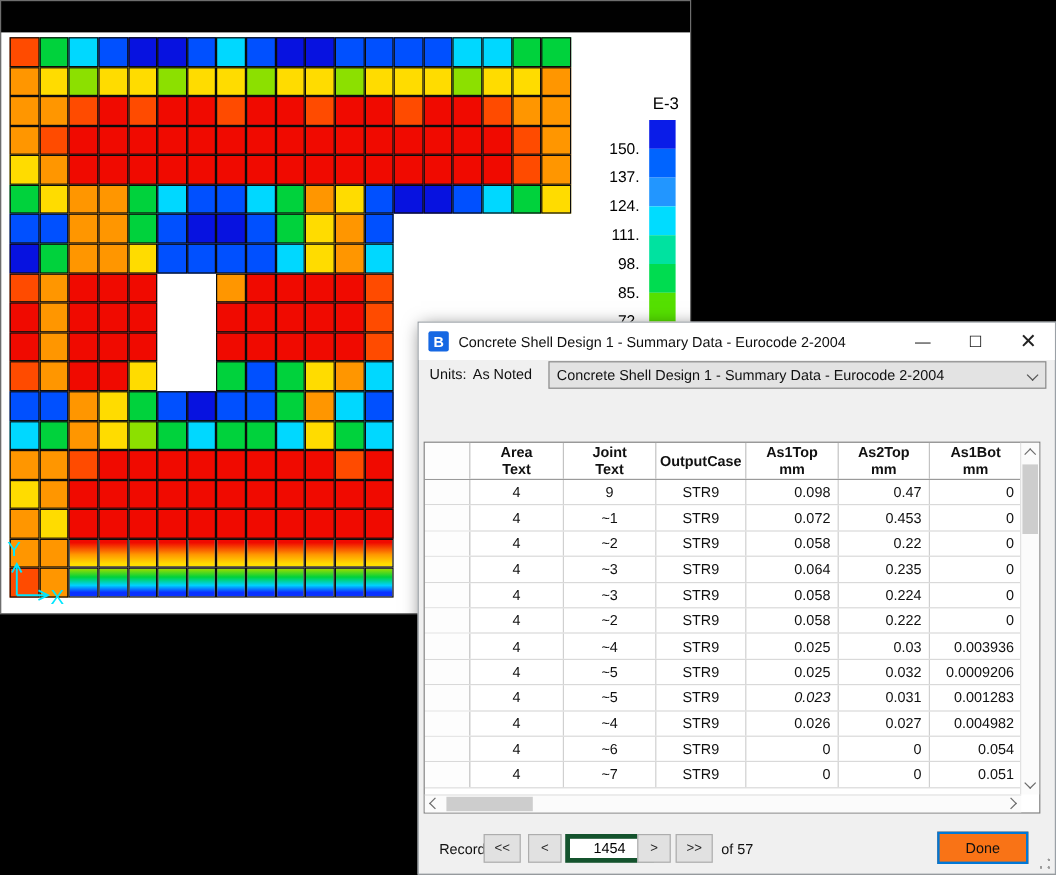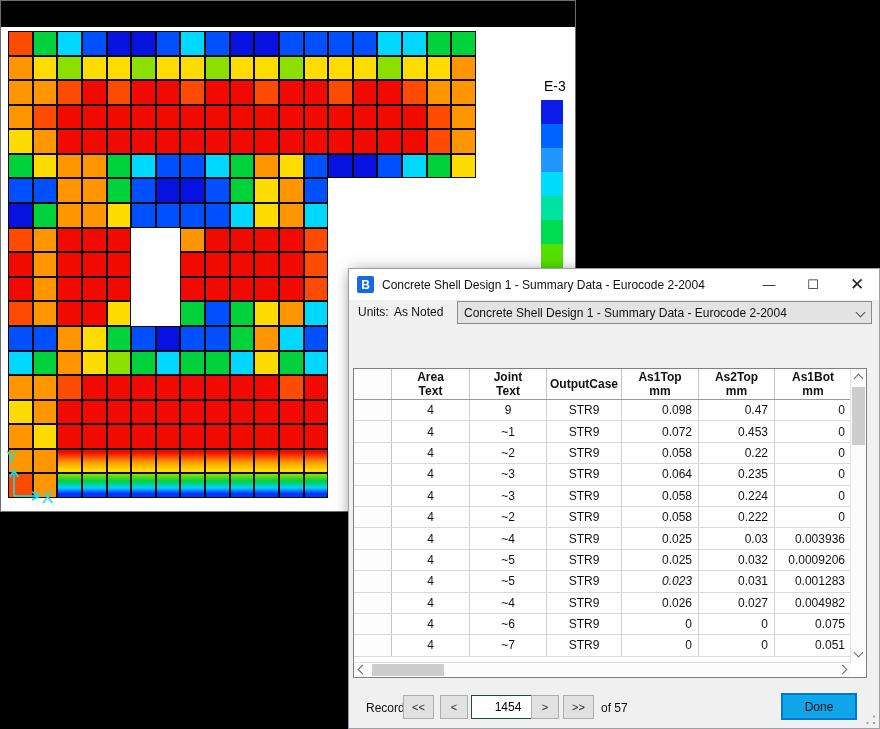--- a/index.html
+++ b/index.html
@@ -115,32 +115,32 @@
   .rec-btn {
     position:absolute; top:6px; height:24px; background:#e1e1e1; border:1px solid #adadad;
     display:flex; align-items:center; justify-content:center; font-size:11px; color:#222;
   }
   .rec-first { left:54px;  width:31px; }
   .rec-prev  { left:91px;  width:28px; }
   .rec-next  { left:182px; width:28px; }
   .rec-last  { left:214px; width:31px; }
   .rec-input {
     position:absolute; left:122px; top:6px; width:74px; height:24px;
-    border:1px solid #14532d; background:#fff; text-align:center;
+    border:4px solid #14532d; background:#fff; text-align:center;
     font-size:12px; font-family:"Liberation Sans",sans-serif;
   }
   .rec-of { position:absolute; left:252px; top:12px; white-space:nowrap; }
   .btn-addtables {
     position:absolute; left:279px; top:4px; width:110px; height:27px;
     background:#e1e1e1; border:1px solid #adadad; font-size:12px; color:#111;
     display:flex; align-items:center; justify-content:center; z-index:2;
   }
   .btn-done {
     position:absolute; left:432px; top:4px; width:76px; height:27px;
-    background:#0ea5e9; border:2px solid #0078d7; font-size:12px; color:#111;
+    background:#f97316; border:2px solid #0078d7; font-size:12px; color:#111;
     display:flex; align-items:center; justify-content:center;
   }
   .resize-grip { position:absolute; right:4px; bottom:4px; width:9px; height:9px;
     background:
       radial-gradient(circle at 8px 1.5px,#9a9a9a 1px,transparent 1.2px),
       radial-gradient(circle at 8px 8px,#9a9a9a 1px,transparent 1.2px),
       radial-gradient(circle at 1.5px 8px,#9a9a9a 1px,transparent 1.2px);
   }
 </style>
 </head>
@@ -506,20 +506,29 @@
         <div class="cell" style="background: linear-gradient(rgb(155, 220, 0) 0%, rgb(0, 210, 60) 30%, rgb(0, 210, 255) 60%, rgb(10, 50, 255) 85%);"></div>
         <div class="cell empty"></div>
         <div class="cell empty"></div>
         <div class="cell empty"></div>
         <div class="cell empty"></div>
         <div class="cell empty"></div>
         <div class="cell empty"></div>
       </div>
 
     <div class="legend-exp">E-3</div>
+    <div class="legend-ticks" id="legend-ticks">
+        <div class="legend-tick">150.</div>
+        <div class="legend-tick">137.</div>
+        <div class="legend-tick">124.</div>
+        <div class="legend-tick">111.</div>
+        <div class="legend-tick">98.</div>
+        <div class="legend-tick">85.</div>
+        <div class="legend-tick">72.</div>
+      </div>
     <div class="legend-bar" id="legend-bar">
         <div class="legend-seg" style="background: rgb(10, 28, 232);"></div>
         <div class="legend-seg" style="background: rgb(0, 100, 255);"></div>
         <div class="legend-seg" style="background: rgb(34, 150, 255);"></div>
         <div class="legend-seg" style="background: rgb(0, 220, 255);"></div>
         <div class="legend-seg" style="background: rgb(0, 226, 160);"></div>
         <div class="legend-seg" style="background: rgb(0, 220, 80);"></div>
         <div class="legend-seg" style="background: rgb(85, 224, 0);"></div>
         <div class="legend-seg" style="background: rgb(160, 224, 0);"></div>
       </div>
@@ -677,21 +686,21 @@
             <div class="td right" style="width: 76px; flex: 0 0 auto;">0.027</div>
             <div class="td right" style="width: 77px; flex: 0 0 auto;">0.004982</div>
           </div>
           <div class="trow">
             <div class="td rowhdr"></div>
             <div class="td" style="width: 78px; flex: 0 0 auto;">4</div>
             <div class="td" style="width: 77px; flex: 0 0 auto;">~6</div>
             <div class="td" style="width: 75px; flex: 0 0 auto;">STR9</div>
             <div class="td right" style="width: 77px; flex: 0 0 auto;">0</div>
             <div class="td right" style="width: 76px; flex: 0 0 auto;">0</div>
-            <div class="td right" style="width: 77px; flex: 0 0 auto;">0.075</div>
+            <div class="td right" style="width: 77px; flex: 0 0 auto;">0.054</div>
           </div>
           <div class="trow">
             <div class="td rowhdr"></div>
             <div class="td" style="width: 78px; flex: 0 0 auto;">4</div>
             <div class="td" style="width: 77px; flex: 0 0 auto;">~7</div>
             <div class="td" style="width: 75px; flex: 0 0 auto;">STR9</div>
             <div class="td right" style="width: 77px; flex: 0 0 auto;">0</div>
             <div class="td right" style="width: 76px; flex: 0 0 auto;">0</div>
             <div class="td right" style="width: 77px; flex: 0 0 auto;">0.051</div>
           </div>

